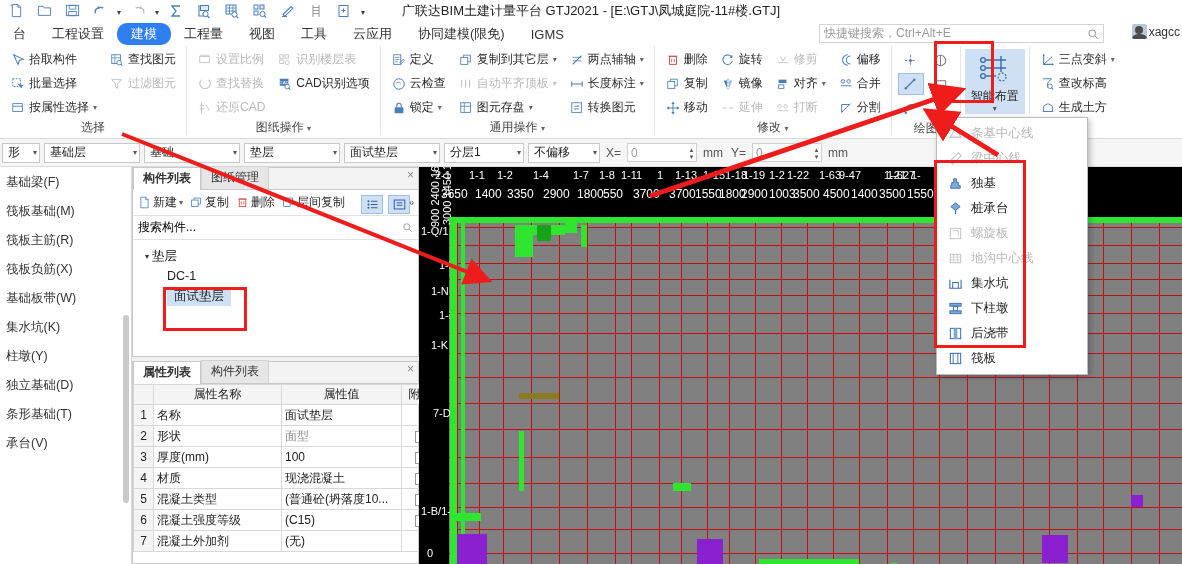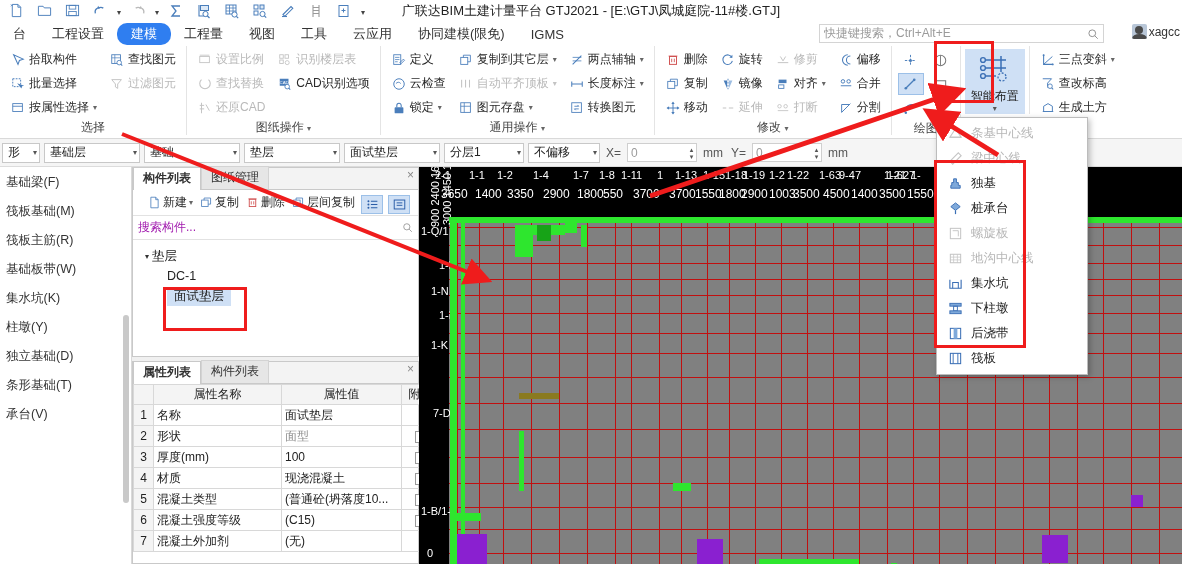--- a/index.html
+++ b/index.html
@@ -105,28 +105,28 @@
   .panel-close { position:absolute; right:4px; top:1px; font-size:12px; color:#888;
                  line-height:12px; }
   .tabrow { height:22px; display:flex; align-items:flex-end; background:#f3f3f3;
             border-bottom:1px solid #c9c9c9; padding-top:2px; }
   .tab { font-size:12px; padding:2px 9px 3px 9px; color:#333; border:1px solid transparent;
          border-bottom:none; }
   .tab.active { background:#fff; border-color:#c9c9c9; font-weight:bold;
                 position:relative; top:1px; }
   .tab.inactive { background:#e6e6e6; border-color:#d3d3d3; }
   .ptool { height:26px; display:flex; align-items:center; gap:2px; border-bottom:1px solid #e2e2e2;
-           padding:0 12px; }
+           padding:0 2px; }
   .ptool .pb { display:flex; align-items:center; gap:2px; font-size:12px; color:#2a2a2a;
                padding:0 2px; white-space:nowrap; }
   .ptool .pb .ic { width:14px; height:14px; color:#4a7ebb; display:flex; align-items:center;
                    justify-content:center; }
   .ptool .cr { font-size:8px; color:#666; }
   .psearch { height:24px; display:flex; align-items:center; border-bottom:1px solid #e2e2e2;
-             padding:0 5px; color:#a21caf; font-size:12px; }
+             padding:0 5px; color:#000000; font-size:12px; }
   .tree { flex:1; padding:6px 0 0 8px; font-size:12.5px; color:#222; position:relative; }
   .tree .tnode { display:flex; align-items:center; gap:3px; height:20px; padding-left:4px; }
   .tree .tcr { font-size:8px; color:#333; }
   .tree .tleaf { height:20px; padding-left:26px; display:flex; align-items:center; }
   .tree .tsel { background:#cfe0f5; padding:1px 7px; display:inline-block; }
 
   .proptab { flex:1; display:flex; flex-direction:column; }
   table.props { border-collapse:collapse; width:100%; font-size:12px; table-layout:fixed; }
   table.props th { background:#f4f4f4; border:1px solid #d8d8d8; font-weight:normal;
                    height:20px; color:#222; }
@@ -767,20 +767,21 @@
     </div>
     <span class="lbl-in">mm</span>
   </div>
 
   <div class="body">
 
     <div class="navlist">
       <div class="navitem">基础梁(F)</div>
       <div class="navitem">筏板基础(M)</div>
       <div class="navitem">筏板主筋(R)</div>
+      <div class="navitem">筏板负筋(X)</div>
       <div class="navitem">基础板带(W)</div>
       <div class="navitem">集水坑(K)</div>
       <div class="navitem">柱墩(Y)</div>
       <div class="navitem">独立基础(D)</div>
       <div class="navitem">条形基础(T)</div>
       <div class="navitem">承台(V)</div>
       <div class="nav-scroll"></div>
     </div>
 
     <div class="center">

